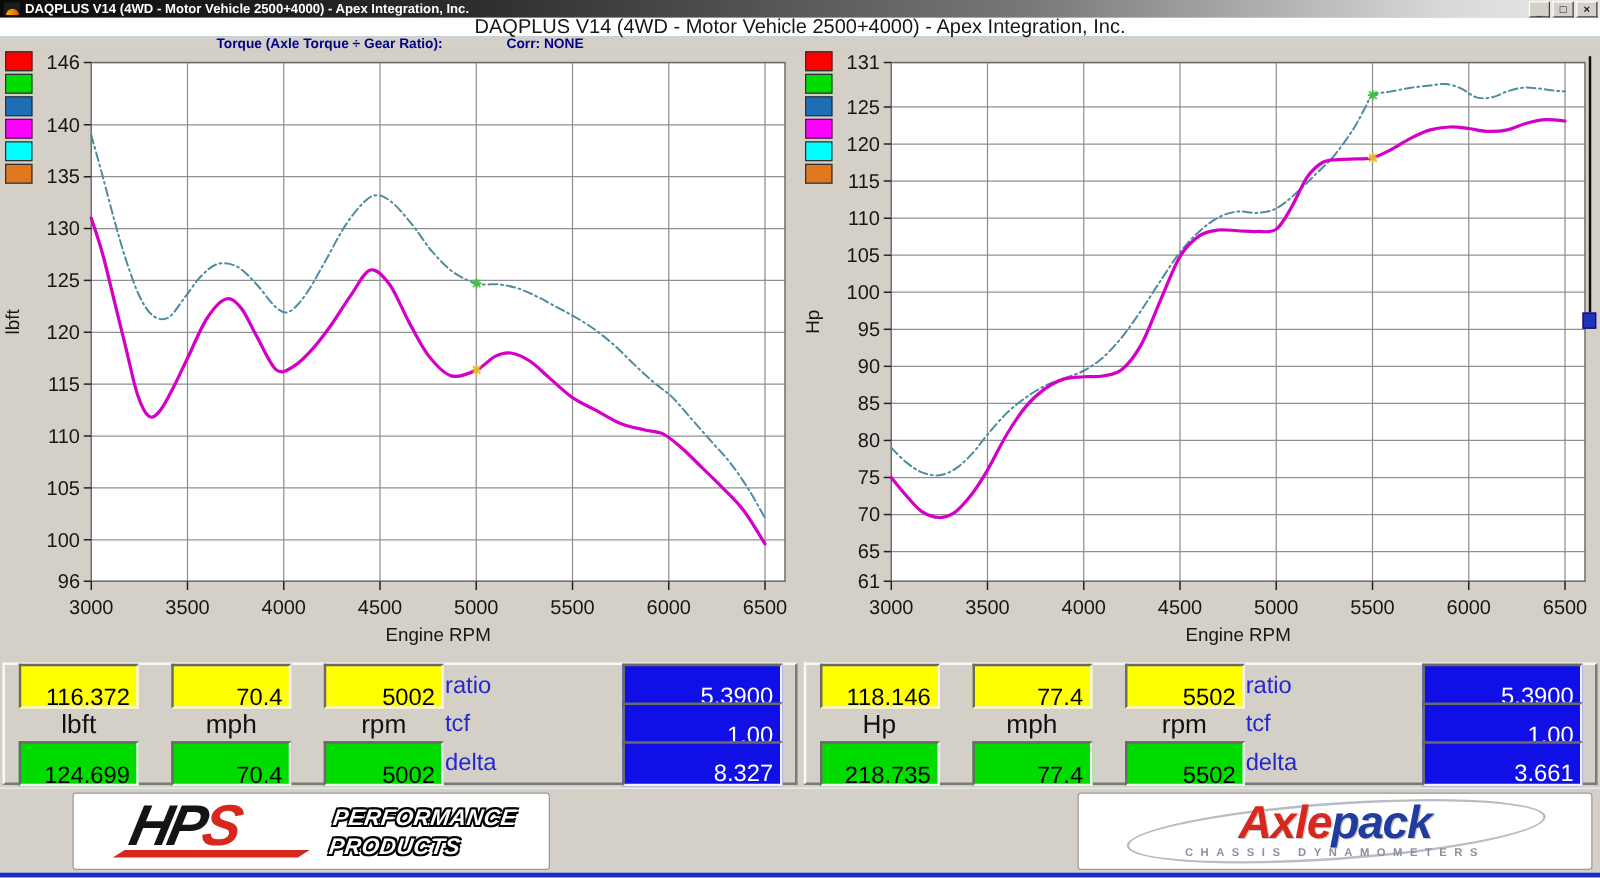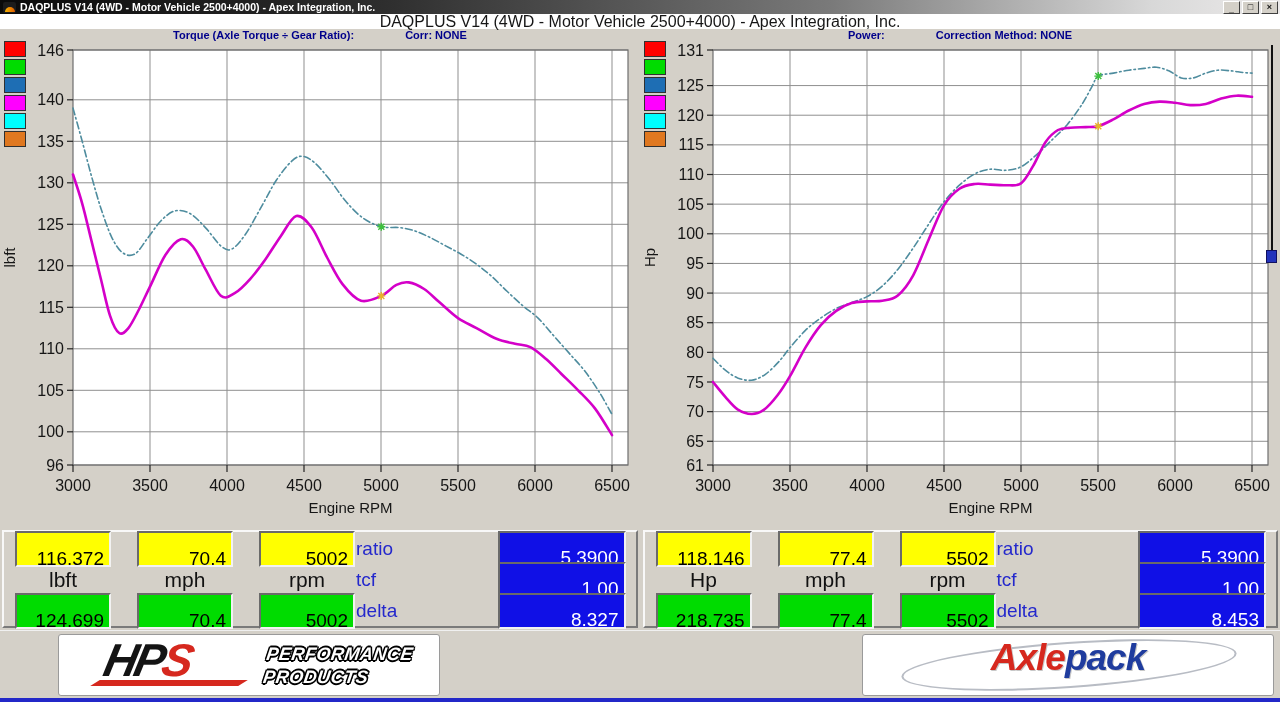--- a/index.html
+++ b/index.html
@@ -114,24 +114,20 @@
         </span>
     </span>
   </div>
 
   <div class="main-title">DAQPLUS V14 (4WD - Motor Vehicle 2500+4000) - Apex Integration, Inc.</div>
 
   <div class="subheaders">
     <div class="subheader">
       <span>Torque (Axle Torque ÷ Gear Ratio):</span>
       <span>Corr: NONE</span>
-    </div>
-    <div class="subheader">
-      <span>Power:</span>
-      <span>Correction Method: NONE</span>
     </div>
   </div>
 
   <div class="charts">
     <div class="chart-half" id="chart0">
       <div class="legend">
           <div class="swatch" style="background: rgb(255, 0, 0);"></div>
           <div class="swatch" style="background: rgb(0, 220, 0);"></div>
           <div class="swatch" style="background: rgb(30, 110, 180);"></div>
           <div class="swatch" style="background: rgb(255, 0, 255);"></div>
@@ -340,21 +336,21 @@
         <div class="side-row">
             <span class="side-label">ratio</span>
             <div class="valbox blue">5.3900</div>
           </div>
         <div class="side-row">
             <span class="side-label">tcf</span>
             <div class="valbox blue">1.00</div>
           </div>
         <div class="side-row">
             <span class="side-label">delta</span>
-            <div class="valbox blue">8.453</div>
+            <div class="valbox blue">3.661</div>
           </div>
       </div>
     </div>
   </div>
 
   <div class="footer">
     <div class="logo-panel hps-panel">
       <div class="hps-mark">
         <div class="hps-swoosh"></div>
         <div class="hps-letters"><span>HP</span><span class="hps-s">S</span></div>
@@ -362,20 +358,21 @@
       <div class="hps-text">
         <div>PERFORMANCE</div>
         <div>PRODUCTS</div>
       </div>
     </div>
 
 
     <div class="logo-panel dyna-panel">
       <div class="dyna-ellipse"></div>
       <div class="dyna-word"><span class="dyna-red">Axle</span><span class="dyna-blue">pack</span></div>
+      <div class="dyna-sub">CHASSIS DYNAMOMETERS</div>
     </div>
   </div>
 
   <div class="bottom-strip"></div>
 
   <div class="edge-line"></div>
   <div class="edge-thumb"></div>
 </div>
 
 </body></html>

